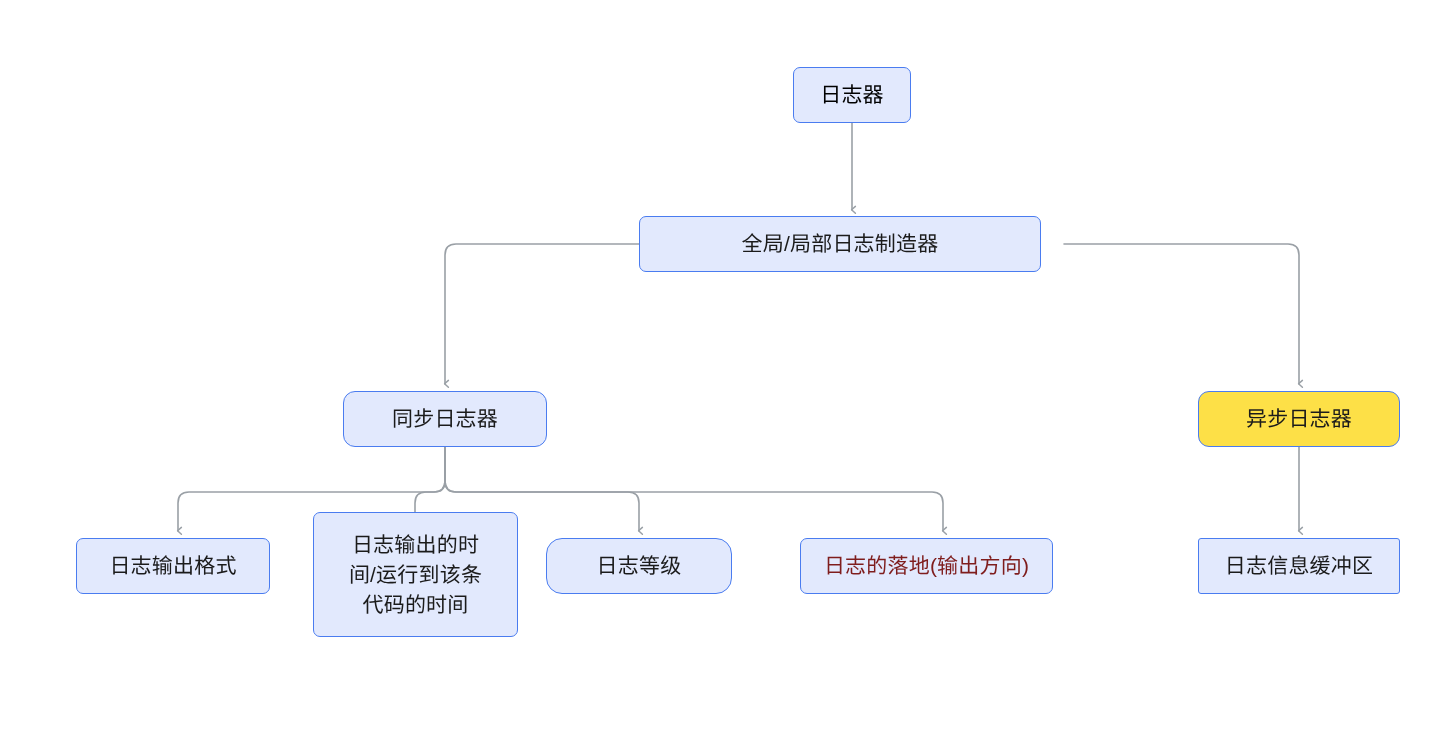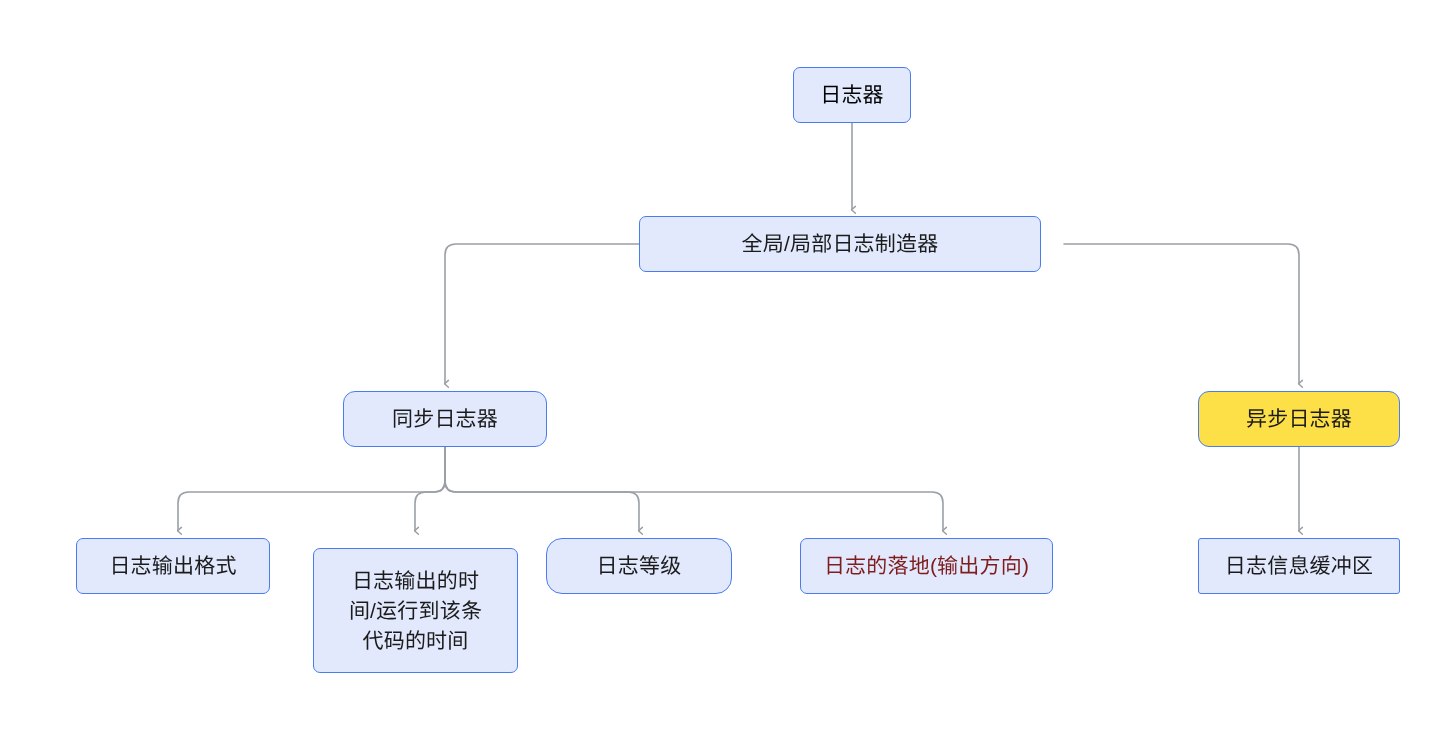--- a/index.html
+++ b/index.html
@@ -72,21 +72,21 @@
         <path d="M1299,447 L1299,531" marker-end="url(#arrowhead)"></path>
       </g>
   </svg>
 
   <div id="node-layer">
       <div class="node" style="left: 793px; top: 67px; width: 118px; height: 56px; background: rgb(226, 233, 253); border-color: rgb(74, 124, 240); color: #000000; border-radius: 7px;"><span class="node-label">日志器</span></div>
       <div class="node" style="left: 639px; top: 216px; width: 402px; height: 56px; background: rgb(226, 233, 253); border-color: rgb(74, 124, 240); color: rgb(27, 27, 27); border-radius: 7px;"><span class="node-label">全局/局部日志制造器</span></div>
       <div class="node" style="left: 343px; top: 391px; width: 204px; height: 56px; background: rgb(226, 233, 253); border-color: rgb(74, 124, 240); color: rgb(27, 27, 27); border-radius: 12px; justify-content: center;"><span class="node-label">同步日志器</span></div>
       <div class="node" style="left: 1198px; top: 391px; width: 202px; height: 56px; background: #fde047; border-color: rgb(74, 124, 240); color: rgb(27, 27, 27); border-radius: 11px;"><span class="node-label">异步日志器</span></div>
       <div class="node" style="left: 76px; top: 538px; width: 194px; height: 56px; background: rgb(226, 233, 253); border-color: rgb(74, 124, 240); color: rgb(27, 27, 27); border-radius: 7px;"><span class="node-label">日志输出格式</span></div>
-      <div class="node" style="left: 313px; top: 548px; width: 205px; height: 125px; background: rgb(226, 233, 253); border-color: rgb(74, 124, 240); color: rgb(27, 27, 27); border-radius: 7px;"><span class="node-label">日志输出的时
+      <div class="node" style="left: 313px; top: 512px; width: 205px; height: 125px; background: rgb(226, 233, 253); border-color: rgb(74, 124, 240); color: rgb(27, 27, 27); border-radius: 7px;"><span class="node-label">日志输出的时
 间/运行到该条
 代码的时间</span></div>
       <div class="node" style="left: 546px; top: 538px; width: 186px; height: 56px; background: rgb(226, 233, 253); border-color: rgb(74, 124, 240); color: rgb(27, 27, 27); border-radius: 16px;"><span class="node-label">日志等级</span></div>
       <div class="node" style="left: 800px; top: 538px; width: 253px; height: 56px; background: rgb(226, 233, 253); border-color: rgb(74, 124, 240); color: #7f1d1d; border-radius: 7px;"><span class="node-label">日志的落地(输出方向)</span></div>
       <div class="node" style="left: 1198px; top: 538px; width: 202px; height: 56px; background: rgb(226, 233, 253); border-color: rgb(74, 124, 240); color: rgb(27, 27, 27); border-radius: 3px;"><span class="node-label">日志信息缓冲区</span></div>
     </div>
 
 </div>
 
 </body></html>

